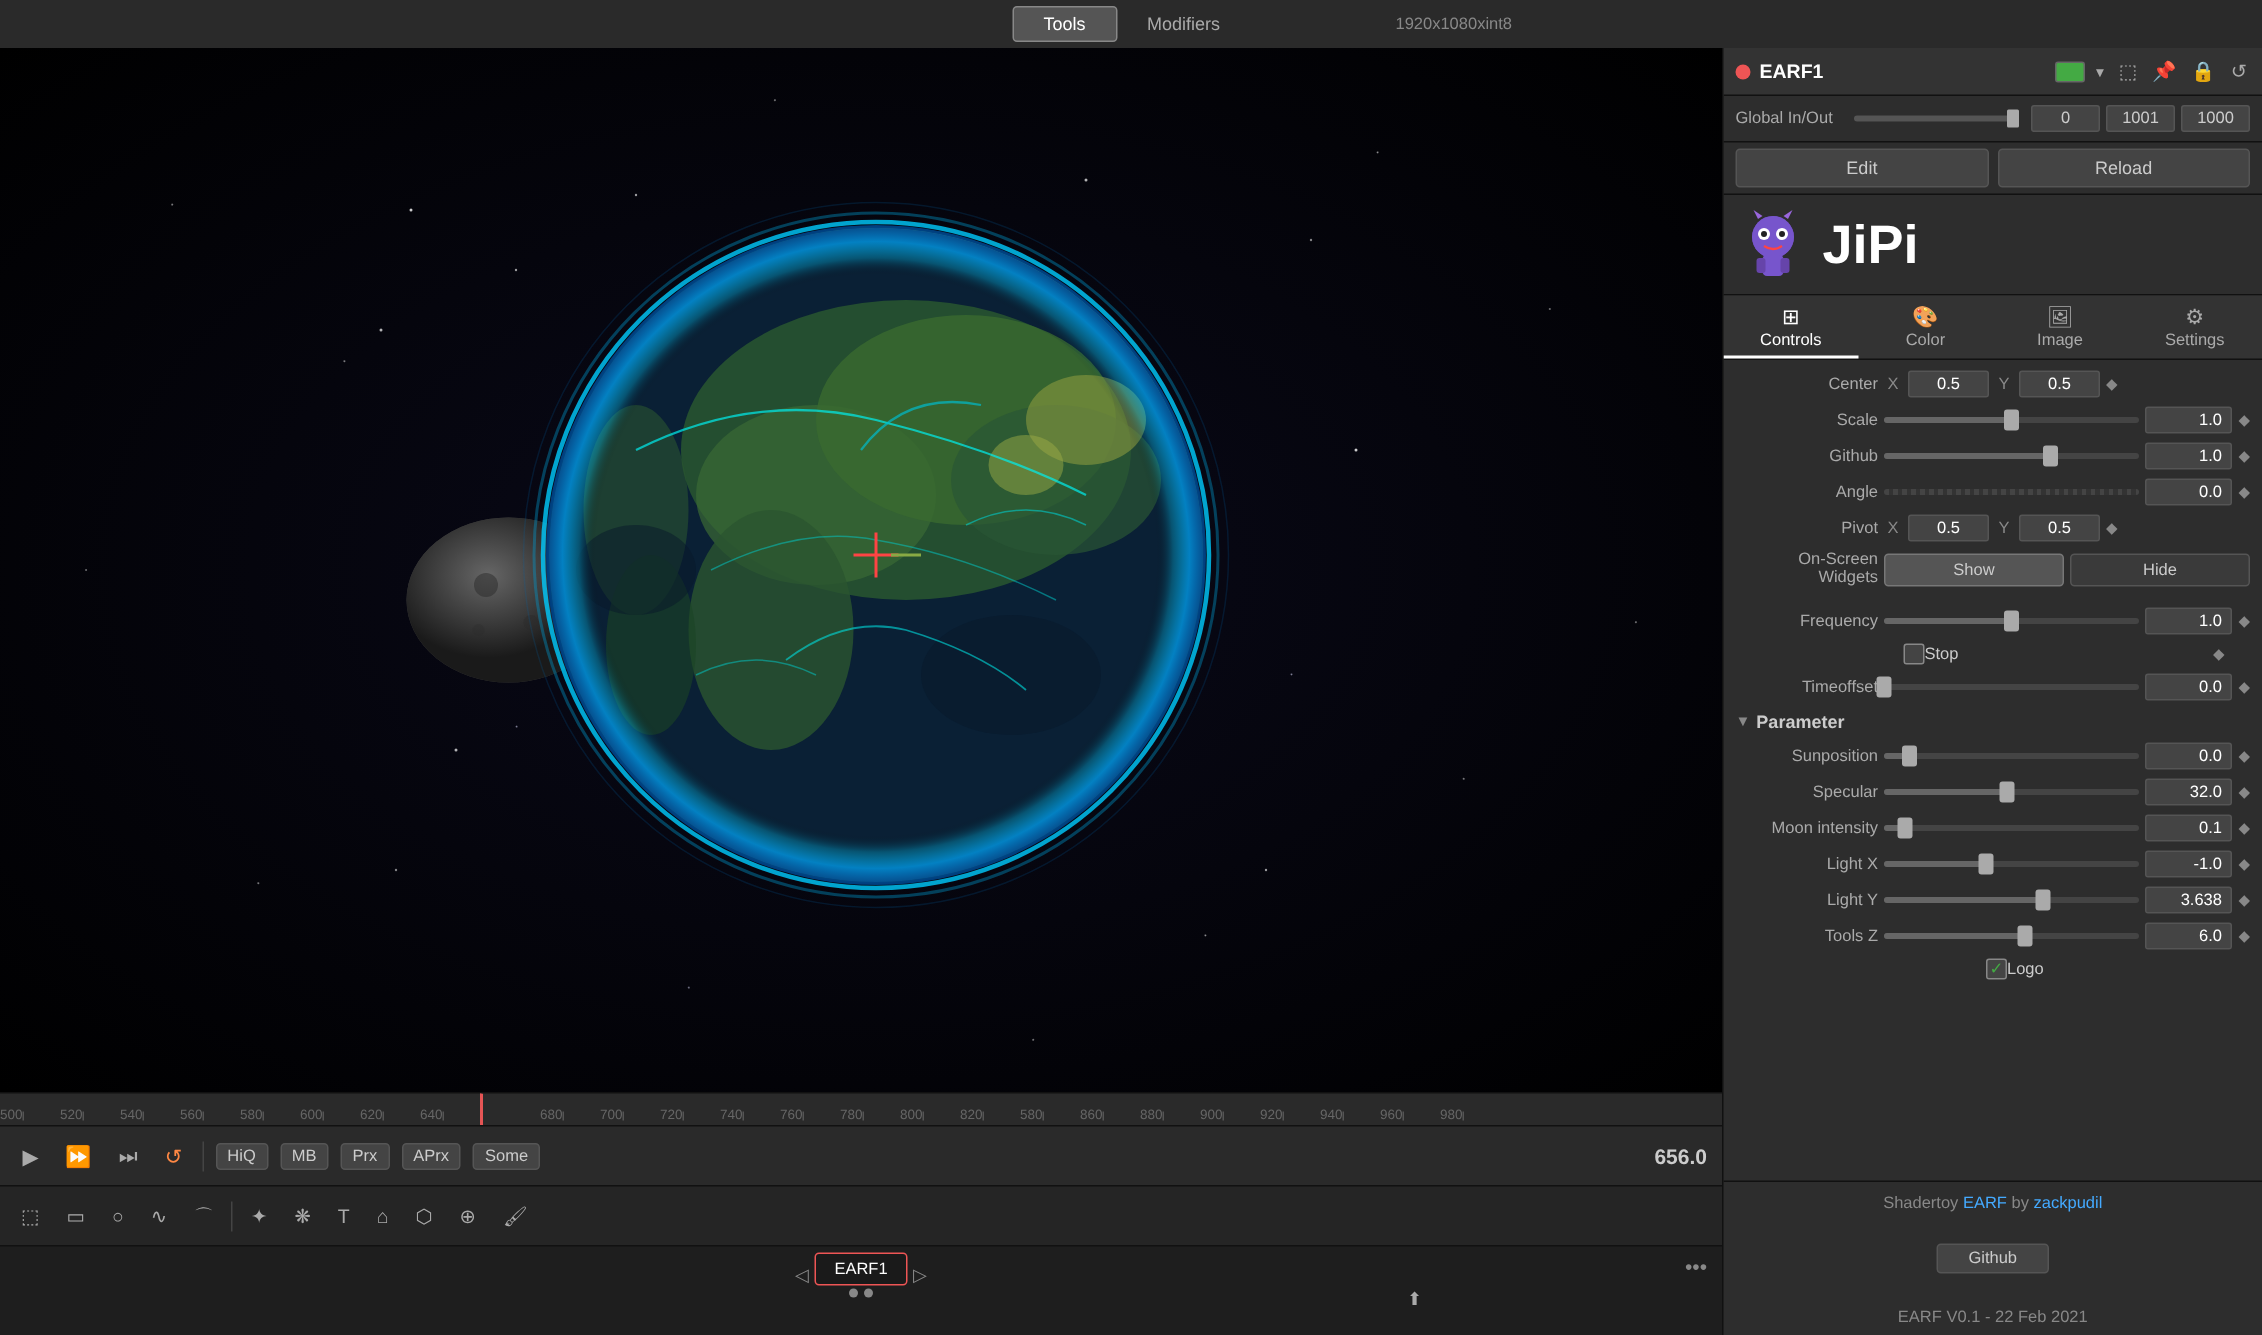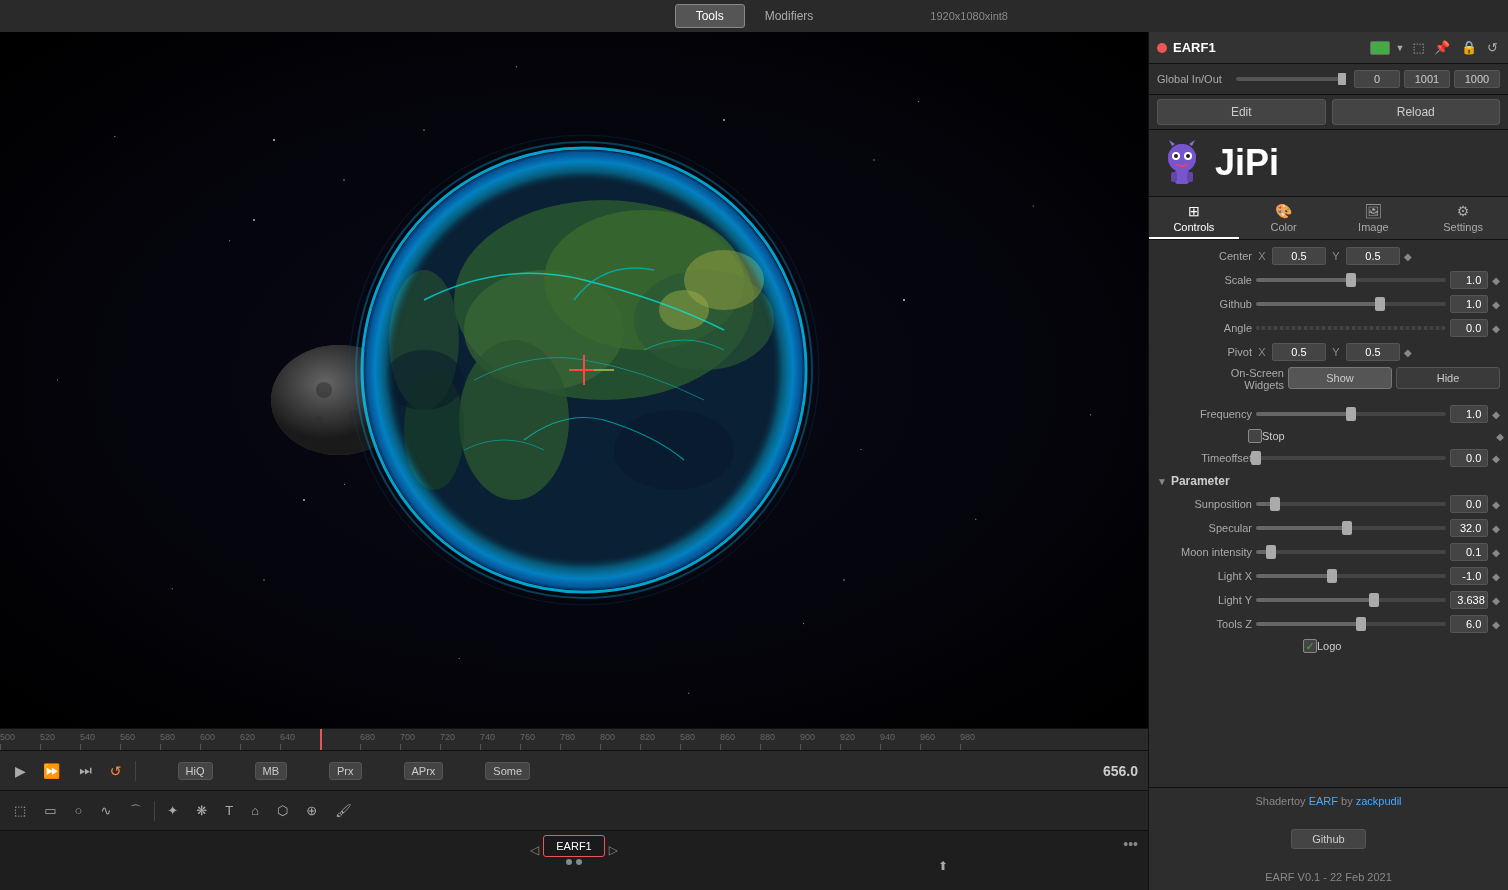--- a/index.html
+++ b/index.html
@@ -83,21 +83,22 @@
       position: relative;
     }
     .ruler-marks {
       display: flex;
       align-items: flex-end;
       height: 100%;
       padding-left: 0;
     }
     .ruler-mark {
       display: flex;
-      flex-direction: column;
+      flex-direction: row;
+      align-items: center;
       width: 40px;
       flex-shrink: 0;
     }
     .ruler-mark span {
       font-size: 9px;
       color: #666;
       margin-bottom: 2px;
     }
     .ruler-tick {
       width: 1px;
@@ -130,21 +131,20 @@
       border-radius: 3px;
     }
     .quality-btn {
       background: #444;
       border: 1px solid #555;
       color: #ccc;
       padding: 2px 7px;
       border-radius: 3px;
       font-size: 11px;
       cursor: pointer;
-      margin-left: 34px;
     }
     .frame-display {
       margin-left: auto;
       color: #ccc;
       font-size: 14px;
       font-weight: bold;
     }
 
     
     .tools-bar {
@@ -441,21 +441,21 @@
       border-radius: 2px;
       transform: translateX(-50%);
     }
     .param-value {
       background: #444;
       border: 1px solid #555;
       color: #fff;
       padding: 2px 6px;
       border-radius: 2px;
       font-size: 11px;
-      width: 38px;
+      width: 58px;
       text-align: right;
     }
     .param-diamond {
       color: #888;
       font-size: 10px;
       cursor: pointer;
       flex-shrink: 0;
     }
 
     .section-header {
@@ -465,45 +465,44 @@
       cursor: pointer;
       gap: 4px;
       color: #ccc;
       font-size: 12px;
       font-weight: bold;
     }
     .section-arrow { font-size: 10px; color: #888; }
 
     .widget-row {
       display: flex;
-      align-items: flex-start;
+      align-items: flex-end;
       padding: 3px 8px;
       gap: 4px;
-      margin-left: 32px;
     }
     .widget-btn {
       flex: 1;
       background: #3a3a3a;
       border: 1px solid #555;
       color: #ccc;
       padding: 4px;
       border-radius: 3px;
       cursor: pointer;
       font-size: 11px;
       text-align: center;
     }
     .widget-btn.active {
       background: #555;
       border-color: #777;
     }
 
     .checkbox-row {
       display: flex;
       align-items: center;
-      padding: 3px 4px;
+      padding: 3px 25px;
       gap: 0;
     }
     .checkbox-box {
       width: 14px; height: 14px;
       border: 1px solid #888;
       background: #444;
       border-radius: 2px;
       display: flex;
       align-items: center;
       justify-content: center;

